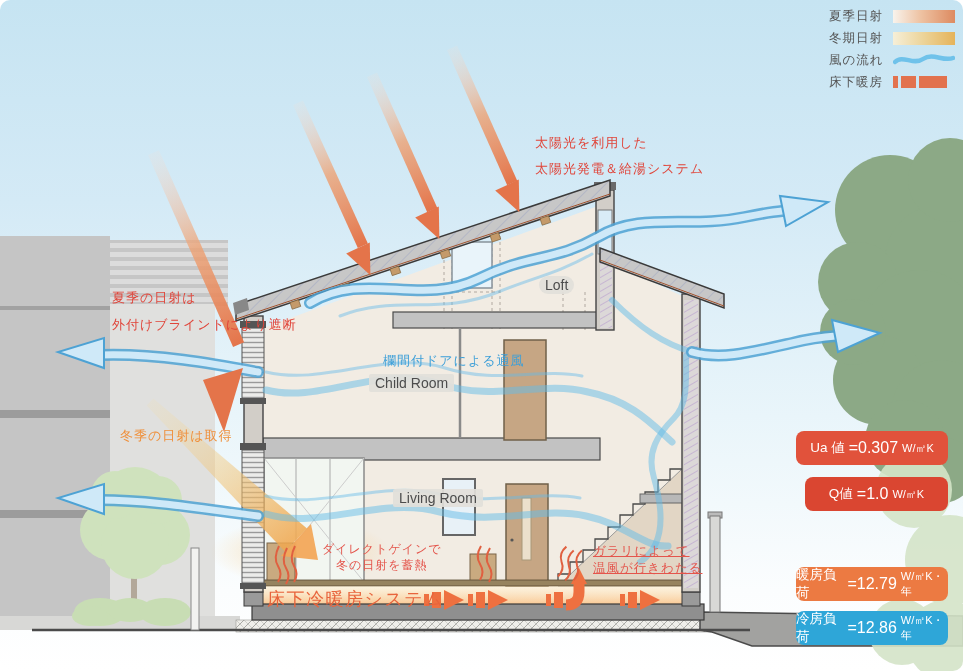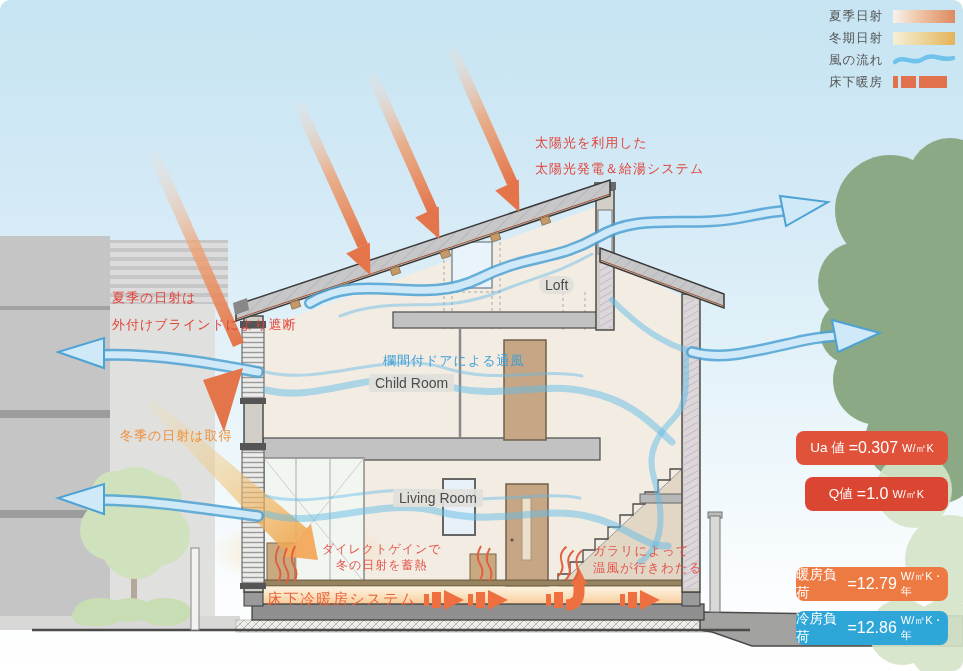--- a/index.html
+++ b/index.html
@@ -311,25 +311,25 @@
 <div class="ann" style="left: 120px; top: 423px; color: rgb(239, 143, 58);">
   <div>冬季の日射は取得</div>
 </div>
 <div class="ann" style="left: 383px; top: 348px; color: rgb(61, 159, 216);">
   <div>欄間付ドアによる通風</div>
 </div>
 <div class="ann" style="left: 322px; top: 541px; font-size: 12px; line-height: 16px; color: rgb(228, 85, 76);">
   <div>ダイレクトゲインで</div>
   <div style="margin-left:14px;">冬の日射を蓄熱</div>
 </div>
-<div class="ann" style="left: 593px; top: 543px; font-size: 12.5px; line-height: 17px; color: rgb(228, 85, 76);">
+<div class="ann" style="left: 593px; top: 543px; font-size: 12.5px; line-height: 17px; color: rgb(228, 85, 76); text-decoration: underline;">
   <div>ガラリによって</div>
   <div>温風が行きわたる</div>
 </div>
-<div class="ann" style="left: 267px; top: 590px; font-size: 15px; letter-spacing: 1.5px; line-height: 18px; color: rgb(232, 100, 60);">
+<div class="ann" style="left: 267px; top: 590px; font-size: 18px; letter-spacing: 1.5px; line-height: 18px; color: rgb(232, 100, 60);">
   <div>床下冷暖房システム</div>
 </div>
 
 <div class="room-label" style="left:539px;top:276px;border-radius:9px;">
   <span>Loft</span>
 </div>
 <div class="room-label" style="left:369px;top:374px;">
   <span>Child Room</span>
 </div>
 <div class="room-label" style="left:393px;top:489px;">

